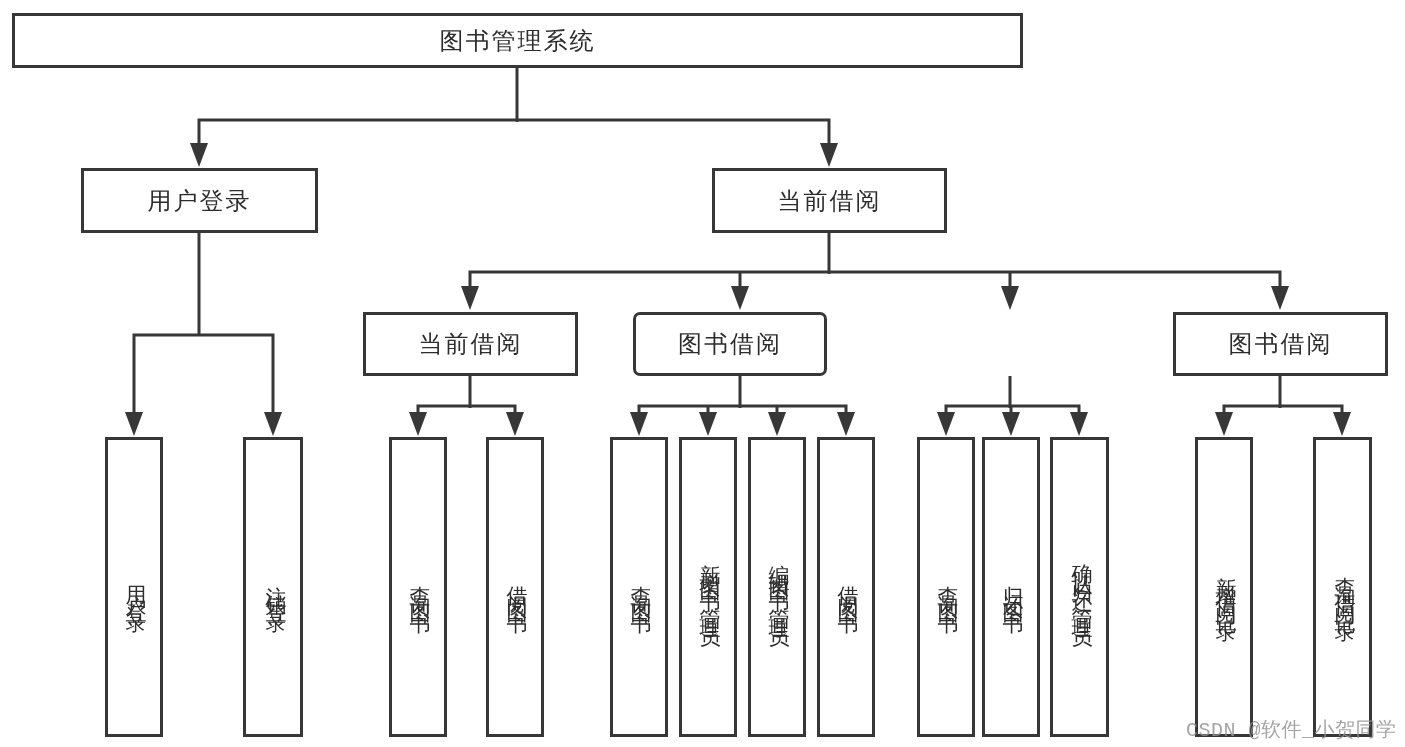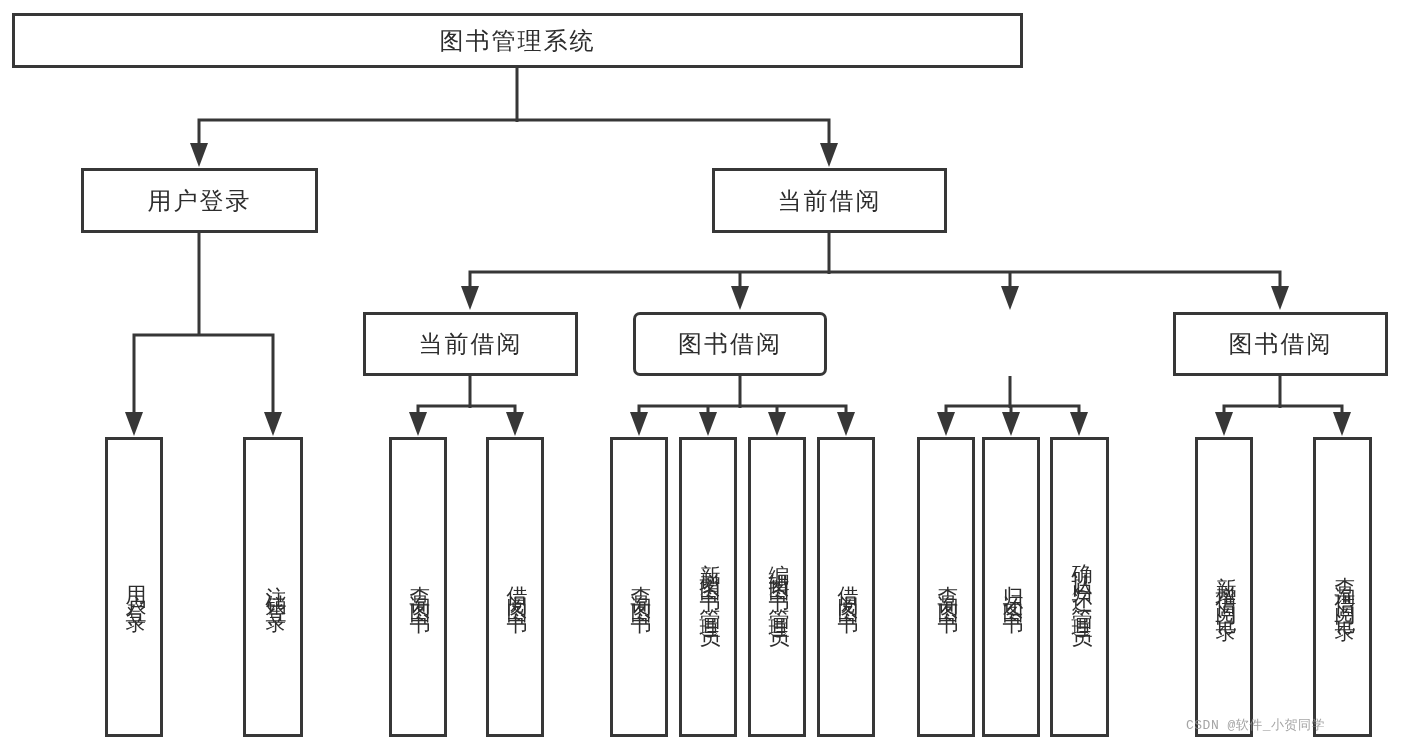--- a/index.html
+++ b/index.html
@@ -44,21 +44,21 @@
     font-size: 21px;
     letter-spacing: 9px;
     line-height: 52px;
     overflow: hidden;
   }
   .watermark {
     position: absolute;
     left: 1186px;
     top: 716px;
     z-index: 3;
-    font-size: 13px;
+    font-size: 20px;
     letter-spacing: 0.5px;
     color: rgba(148, 148, 148, 0.85);
     white-space: nowrap;
   }
 </style>
 </head>
 <body>
 
 <div id="stage">
 

